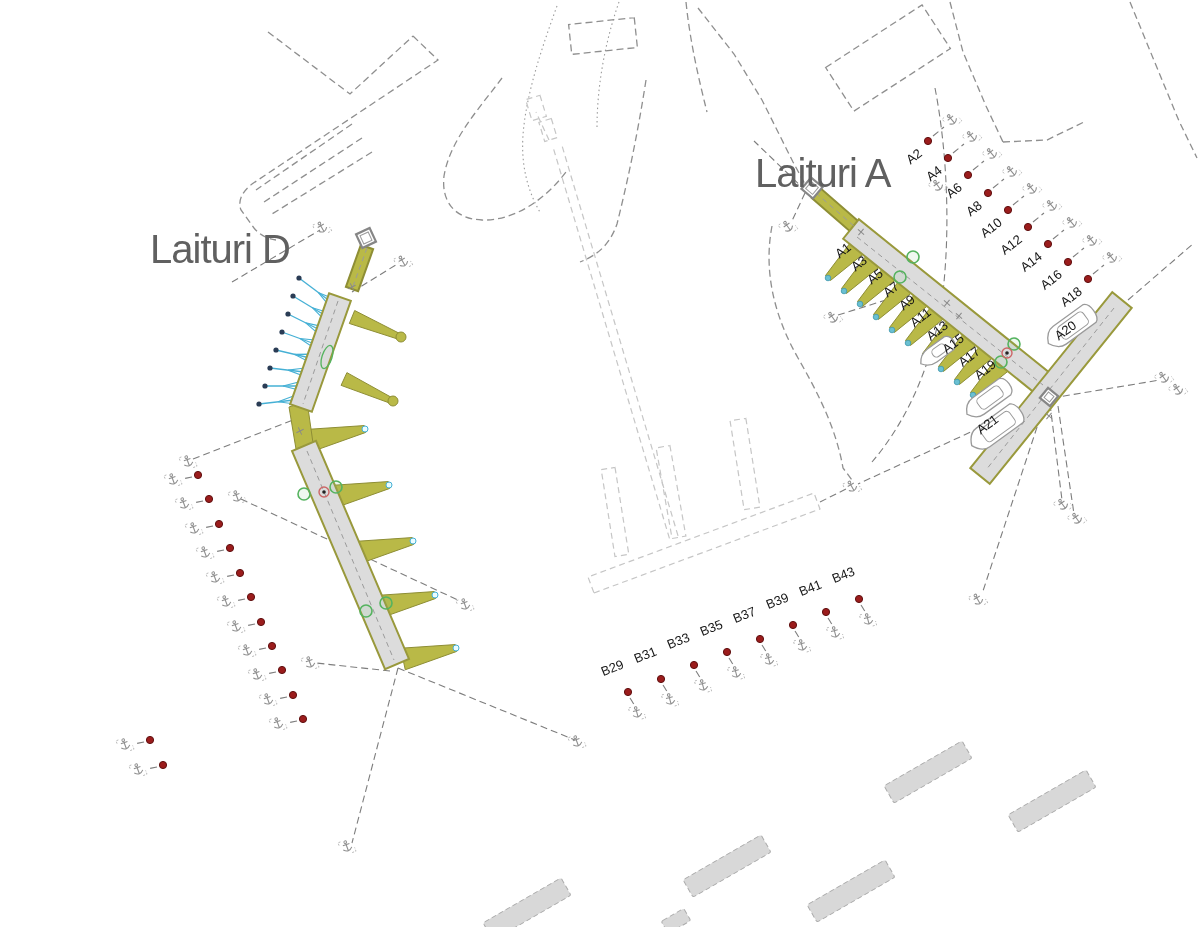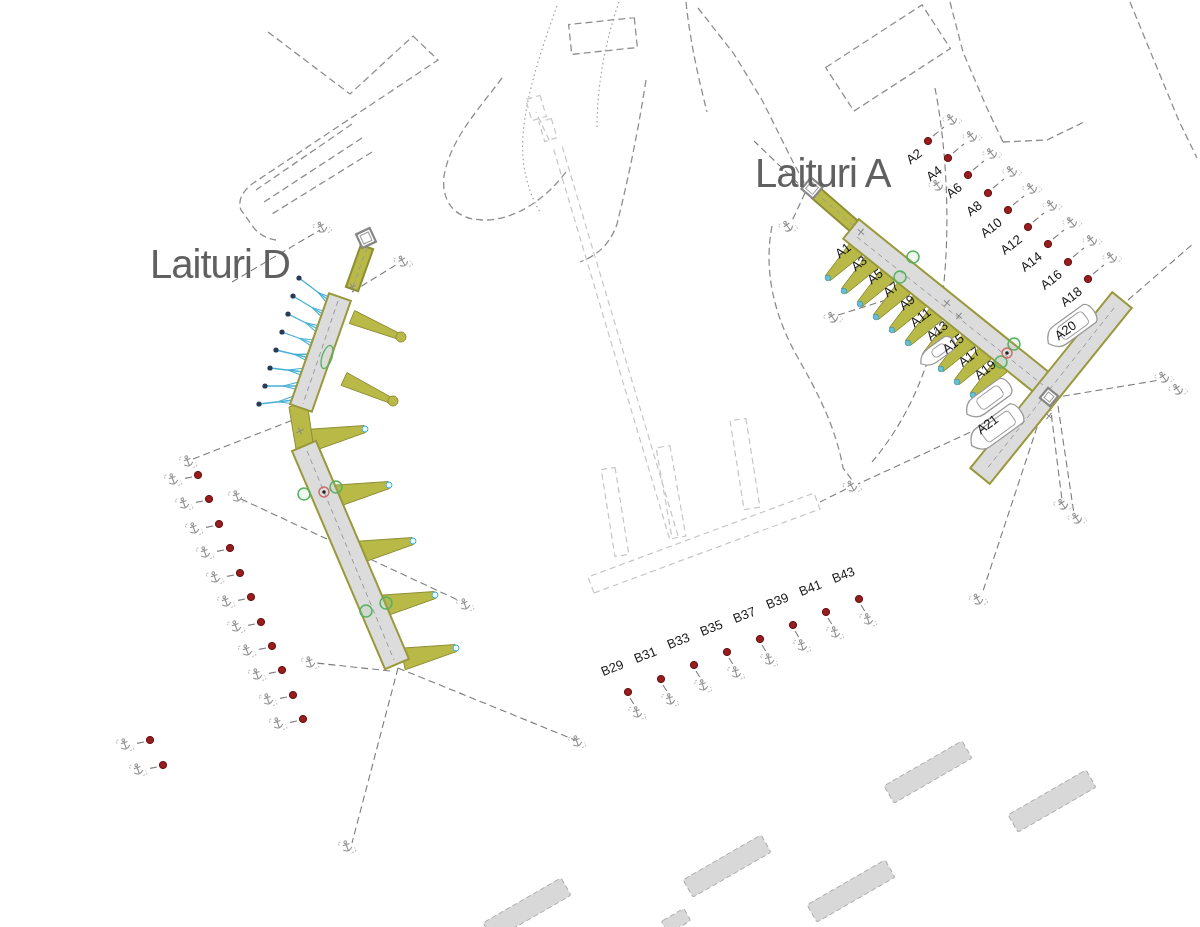--- a/index.html
+++ b/index.html
@@ -513,15 +513,15 @@
       <text x="900" y="288" class="berth" text-anchor="end" transform="rotate(-38 900 288)" font-size="13">A7</text>
       <text x="916" y="301" class="berth" text-anchor="end" transform="rotate(-38 916 301)" font-size="13">A9</text>
       <text x="932" y="314" class="berth" text-anchor="end" transform="rotate(-38 932 314)" font-size="13">A11</text>
       <text x="949" y="327" class="berth" text-anchor="end" transform="rotate(-38 949 327)" font-size="13">A13</text>
       <text x="965" y="340" class="berth" text-anchor="end" transform="rotate(-38 965 340)" font-size="13">A15</text>
       <text x="981" y="353" class="berth" text-anchor="end" transform="rotate(-38 981 353)" font-size="13">A17</text>
       <text x="997" y="366" class="berth" text-anchor="end" transform="rotate(-38 997 366)" font-size="13">A19</text>
       <text x="1068" y="334" class="berth" text-anchor="middle" transform="rotate(-36 1068 334)" font-size="14">A20</text>
       <text x="990" y="428" class="berth" text-anchor="middle" transform="rotate(-36 990 428)" font-size="14">A21</text>
     </svg>
-  <div class="pier-label" style="left: 150px; top: 243px;">Laituri D</div>
+  <div class="pier-label" style="left: 150px; top: 228px;">Laituri D</div>
   <div class="pier-label" style="left: 755px; top: 108px; margin-top: 44px;">Laituri A</div>
 </div>
 
 </body></html>

